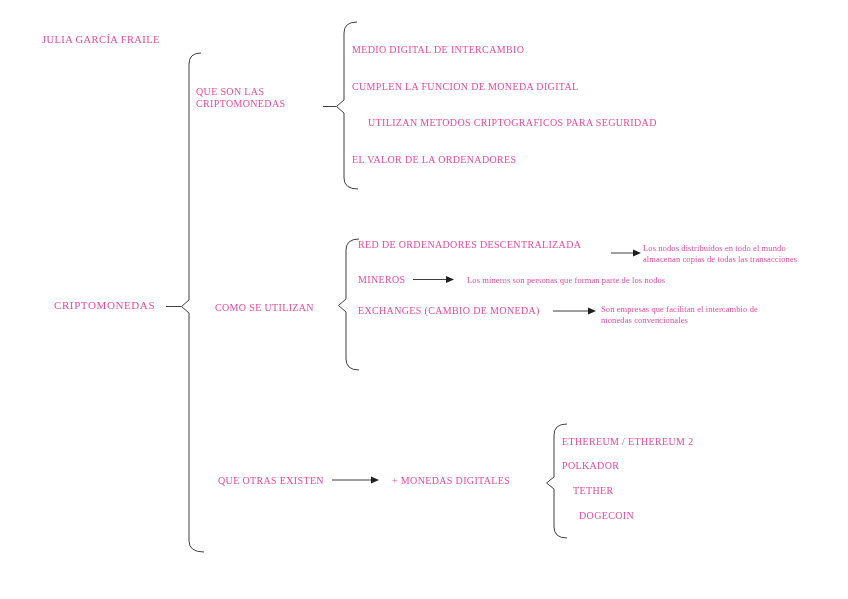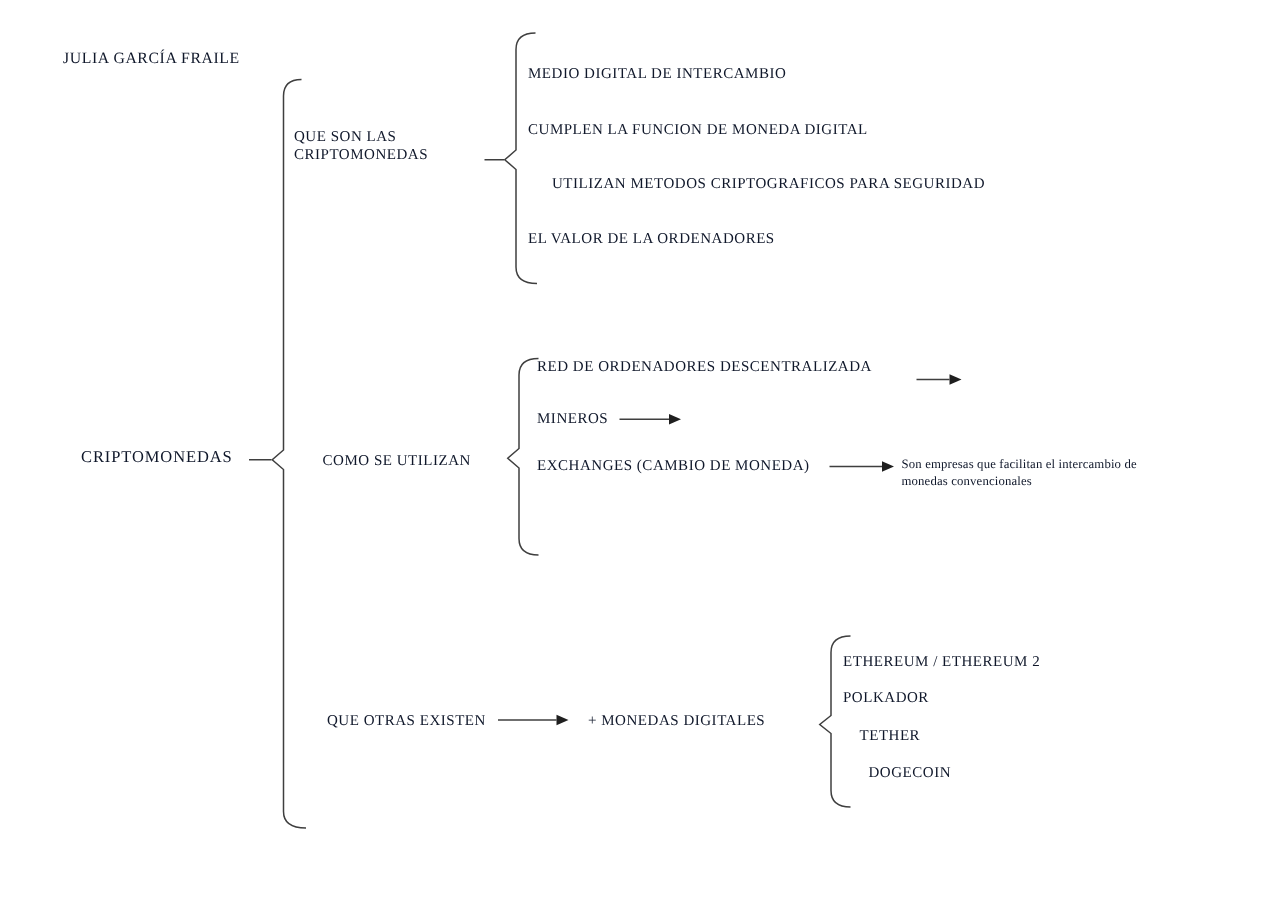--- a/index.html
+++ b/index.html
@@ -1,18 +1,18 @@
 <!DOCTYPE html>
 <html><head>
 <meta charset="utf-8">
 <style>
   html,body{margin:0;padding:0;background:#ffffff;}
   .canvas{
     position:relative;width:848px;height:599px;background:#ffffff;
-    font-family:"Liberation Serif", serif;color:#0f172a;overflow:hidden;
+    font-family:"Liberation Serif", serif;color:#ec4899;overflow:hidden;
   }
   .txt{position:absolute;white-space:nowrap;line-height:1.12;}
   .caps{font-size:10px;letter-spacing:0.35px;}
   .root-label{font-size:11px;letter-spacing:0.6px;}
   .author{font-size:10.5px;letter-spacing:0.4px;}
   .note{font-size:8.5px;letter-spacing:0.1px;}
   .note span{display:block;line-height:11.2px;}
   .two-line span{display:block;line-height:12px;}
   svg.connectors{position:absolute;left:0;top:0;}
   svg.connectors path, svg.connectors line{stroke:#3f3f3f;stroke-width:1;fill:none;}
@@ -66,22 +66,29 @@
     <span>CRIPTOMONEDAS</span>
   </div>
   <div class="txt caps" style="left:352px;top:44px;">MEDIO DIGITAL DE INTERCAMBIO</div>
   <div class="txt caps" style="left:352px;top:81px;">CUMPLEN LA FUNCION DE MONEDA DIGITAL</div>
   <div class="txt caps" style="left:368px;top:117px;">UTILIZAN METODOS CRIPTOGRAFICOS PARA SEGURIDAD</div>
   <div class="txt caps" style="left:352px;top:154px;">EL VALOR DE LA ORDENADORES</div>
 
   <div class="txt caps" style="left:215px;top:302px;">COMO SE UTILIZAN</div>
 
   <div class="txt caps" style="left:358px;top:239px;">RED DE ORDENADORES DESCENTRALIZADA</div>
+  <div class="txt note" style="left:643px;top:243px;">
+    <span>Los nodos distribuidos en todo el mundo</span>
+    <span>almacenan copias de todas las transacciones</span>
+  </div>
 
   <div class="txt caps" style="left:358px;top:274px;">MINEROS</div>
+  <div class="txt note" style="left:467px;top:275px;">
+    <span>Los mineros son personas que forman parte de los nodos</span>
+  </div>
 
   <div class="txt caps" style="left:358px;top:305px;">EXCHANGES (CAMBIO DE MONEDA)</div>
   <div class="txt note" style="left:601px;top:304px;">
     <span>Son empresas que facilitan el intercambio de</span>
     <span>monedas convencionales</span>
   </div>
 
 
   <div class="txt caps" style="left:218px;top:475px;">QUE OTRAS EXISTEN</div>
   <div class="txt caps" style="left:392px;top:475px;">+ MONEDAS DIGITALES</div>

